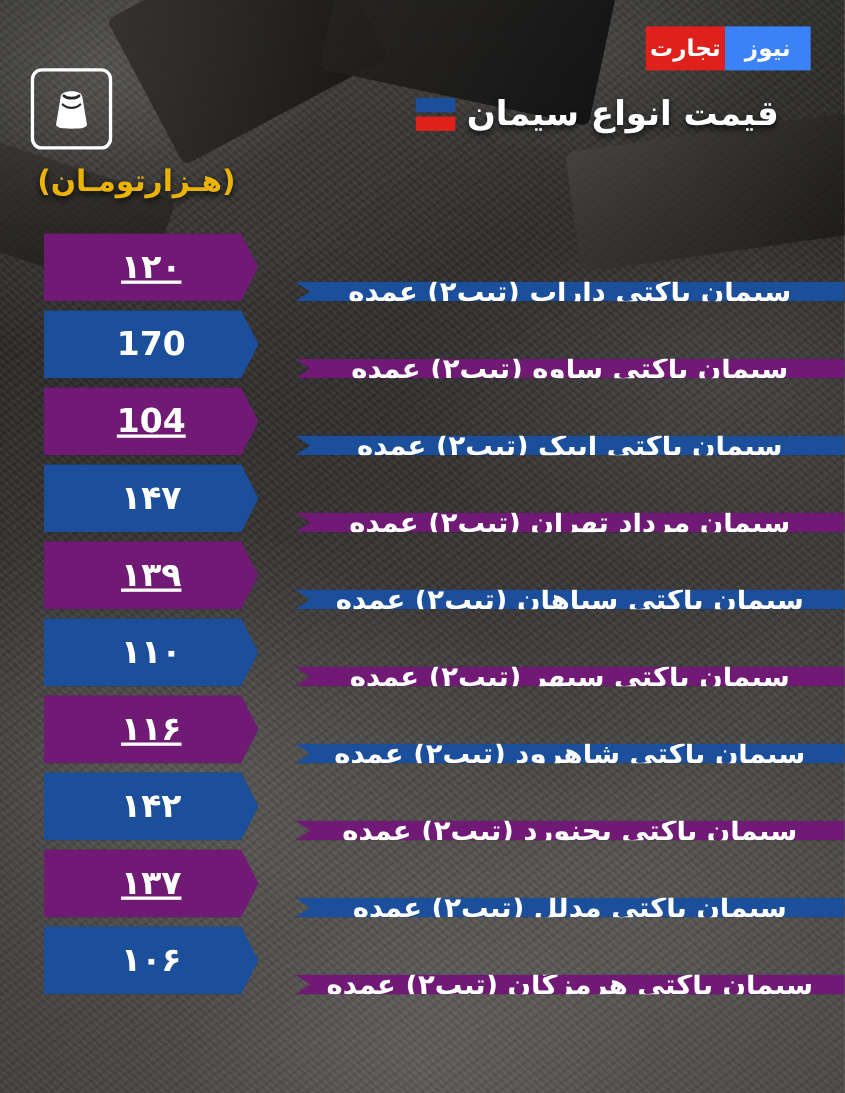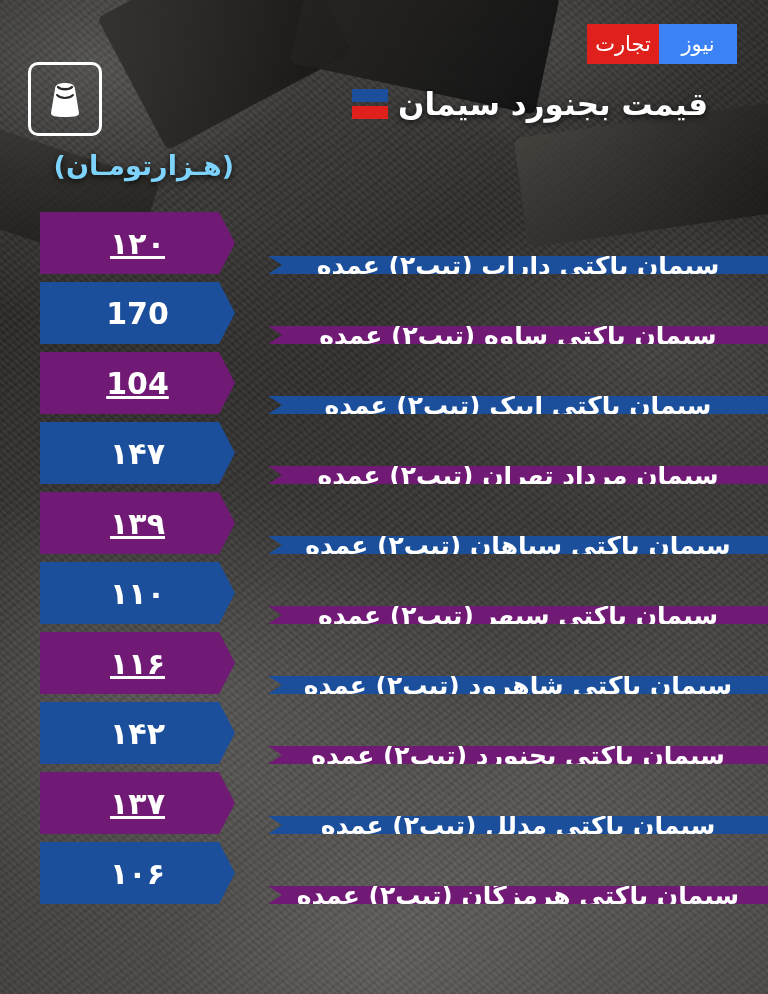--- a/index.html
+++ b/index.html
@@ -53,21 +53,21 @@
   }
 
   
   #logo {
     position: absolute; top: 24px; left: 587px;
     width: 150px; height: 40px;
     display: flex; align-items: stretch;
   }
   .logo-part {
     display: flex; align-items: center; justify-content: center;
-    color: #fff; font-weight: normal; font-size: 21px; letter-spacing: 1px;
+    color: #fff; font-weight: bold; font-size: 21px; letter-spacing: 1px;
   }
   .logo-red { background: #e0201b; flex: 0 0 72px; }
   .logo-blue { background: #3b82f6; flex: 1; }
 
   
   #header {
     position: absolute; top: 86px; left: 0; width: 768px;
     text-align: left; padding-left: 0; padding-right: 30px;
     direction: rtl;
   }
@@ -97,22 +97,22 @@
 
   
   #bag-icon {
     position: absolute; top: 62px; left: 28px;
     width: 74px; height: 74px;
     border: 3px solid #ffffff; border-radius: 10px;
     display: flex; align-items: center; justify-content: center;
   }
   #unit-label {
     position: absolute; top: 150px; left: 14px;
-    width: 220px; 
-    color: #7dd3fc; font-size: 27px; font-weight: bold;
+    width: 220px; text-align: center;
+    color: #eab308; font-size: 27px; font-weight: bold;
     text-shadow: 0 2px 6px rgba(0,0,0,.8);
     direction: rtl;
   }
 
   
   #rows {
     position: absolute; top: 212px; left: 0; width: 768px;
     display: flex; flex-direction: column; gap: 8px;
     direction: rtl;
   }
@@ -149,21 +149,21 @@
   <div class="slab s4"></div>
   <div id="vignette"></div>
 
   <div id="logo">
     <div class="logo-part logo-blue">نیوز</div>
     <div class="logo-part logo-red">تجارت</div>
   </div>
 
   <div id="header">
     <div id="title-row">
-      <div id="main-title">قیمت بجنورد سیمان</div>
+      <div id="main-title">قیمت انواع سیمان</div>
       <div id="title-marks">
         <div class="mark blue"></div>
         <div class="mark red"></div>
       </div>
     </div>
   </div>
 
   <div id="bag-icon">
     <svg width="48" height="48" viewBox="0 0 48 48" aria-hidden="true">
       <path d="M14 14 C14 10 18 8 24 8 C30 8 34 10 34 14 L38 38 C38 41 34 42 24 42 C14 42 10 41 10 38 Z" fill="#ffffff"></path>

